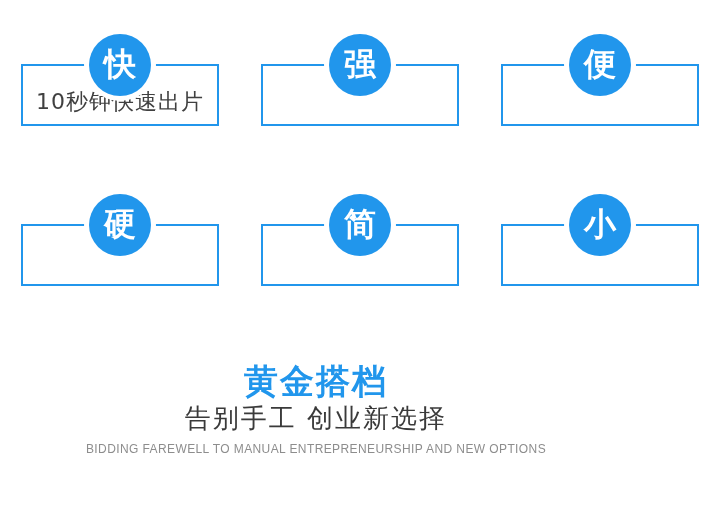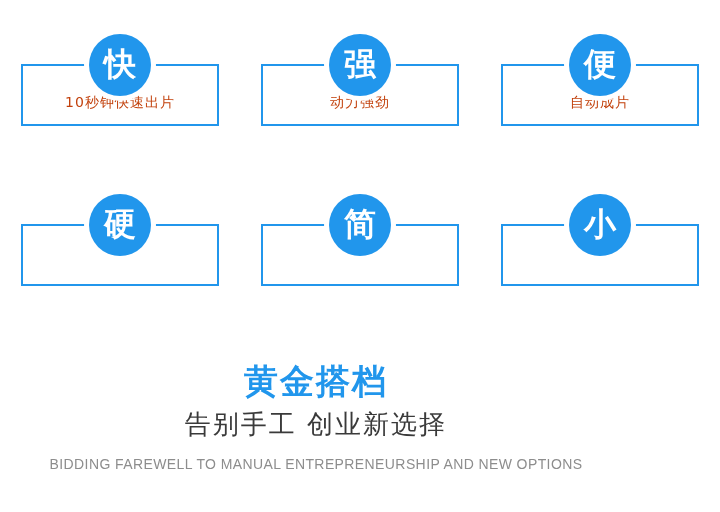--- a/index.html
+++ b/index.html
@@ -40,22 +40,22 @@
     position: relative;
     width: 198px;
     height: 62px;
     border: 2px solid #2196ec;
     box-sizing: border-box;
     display: flex;
     align-items: center;
     justify-content: center;
   }
   .feature-label {
-    font-size: 14px;
-    color: #c2410c;
+    font-size: 22px;
+    color: #404040;
     letter-spacing: 1px;
     line-height: 1;
     white-space: nowrap;
     margin-top: 14px;
     font-family: "DejaVu Sans", "Liberation Sans", sans-serif;
   }
   .feature-badge {
     position: absolute;
     top: -32px;
     left: 50%;
@@ -84,30 +84,30 @@
   }
   .footer-title {
     font-size: 34px;
     font-weight: bold;
     color: #2196ec;
     letter-spacing: 2px;
     line-height: 1.15;
     font-family: "DejaVu Sans", "Liberation Sans", sans-serif;
   }
   .footer-sub {
-    margin-top: 8px;
+    margin-top: 2px;
     font-size: 26px;
     color: #3a3a3a;
     letter-spacing: 2px;
     line-height: 1.2;
     font-family: "DejaVu Sans", "Liberation Sans", sans-serif;
   }
   .footer-en {
-    margin-top: 16px;
-    font-size: 14px;
+    margin-top: 8px;
+    font-size: 12px;
     color: #8d8d8d;
     letter-spacing: 0.4px;
     font-family: "Liberation Sans", sans-serif;
   }
 </style>
 </head>
 <body>
 
 <div class="page">
 
@@ -116,28 +116,26 @@
     <div class="feature">
       <div class="feature-box">
         <div class="feature-badge">快</div>
         <div class="feature-label">10秒钟快速出片</div>
       </div>
     </div>
 
     <div class="feature">
       <div class="feature-box">
         <div class="feature-badge">强</div>
-        <div class="feature-label">动力强劲</div>
       </div>
     </div>
 
     <div class="feature">
       <div class="feature-box">
         <div class="feature-badge">便</div>
-        <div class="feature-label">自动成片</div>
       </div>
     </div>
 
     <div class="feature">
       <div class="feature-box">
         <div class="feature-badge">硬</div>
       </div>
     </div>
 
     <div class="feature">

